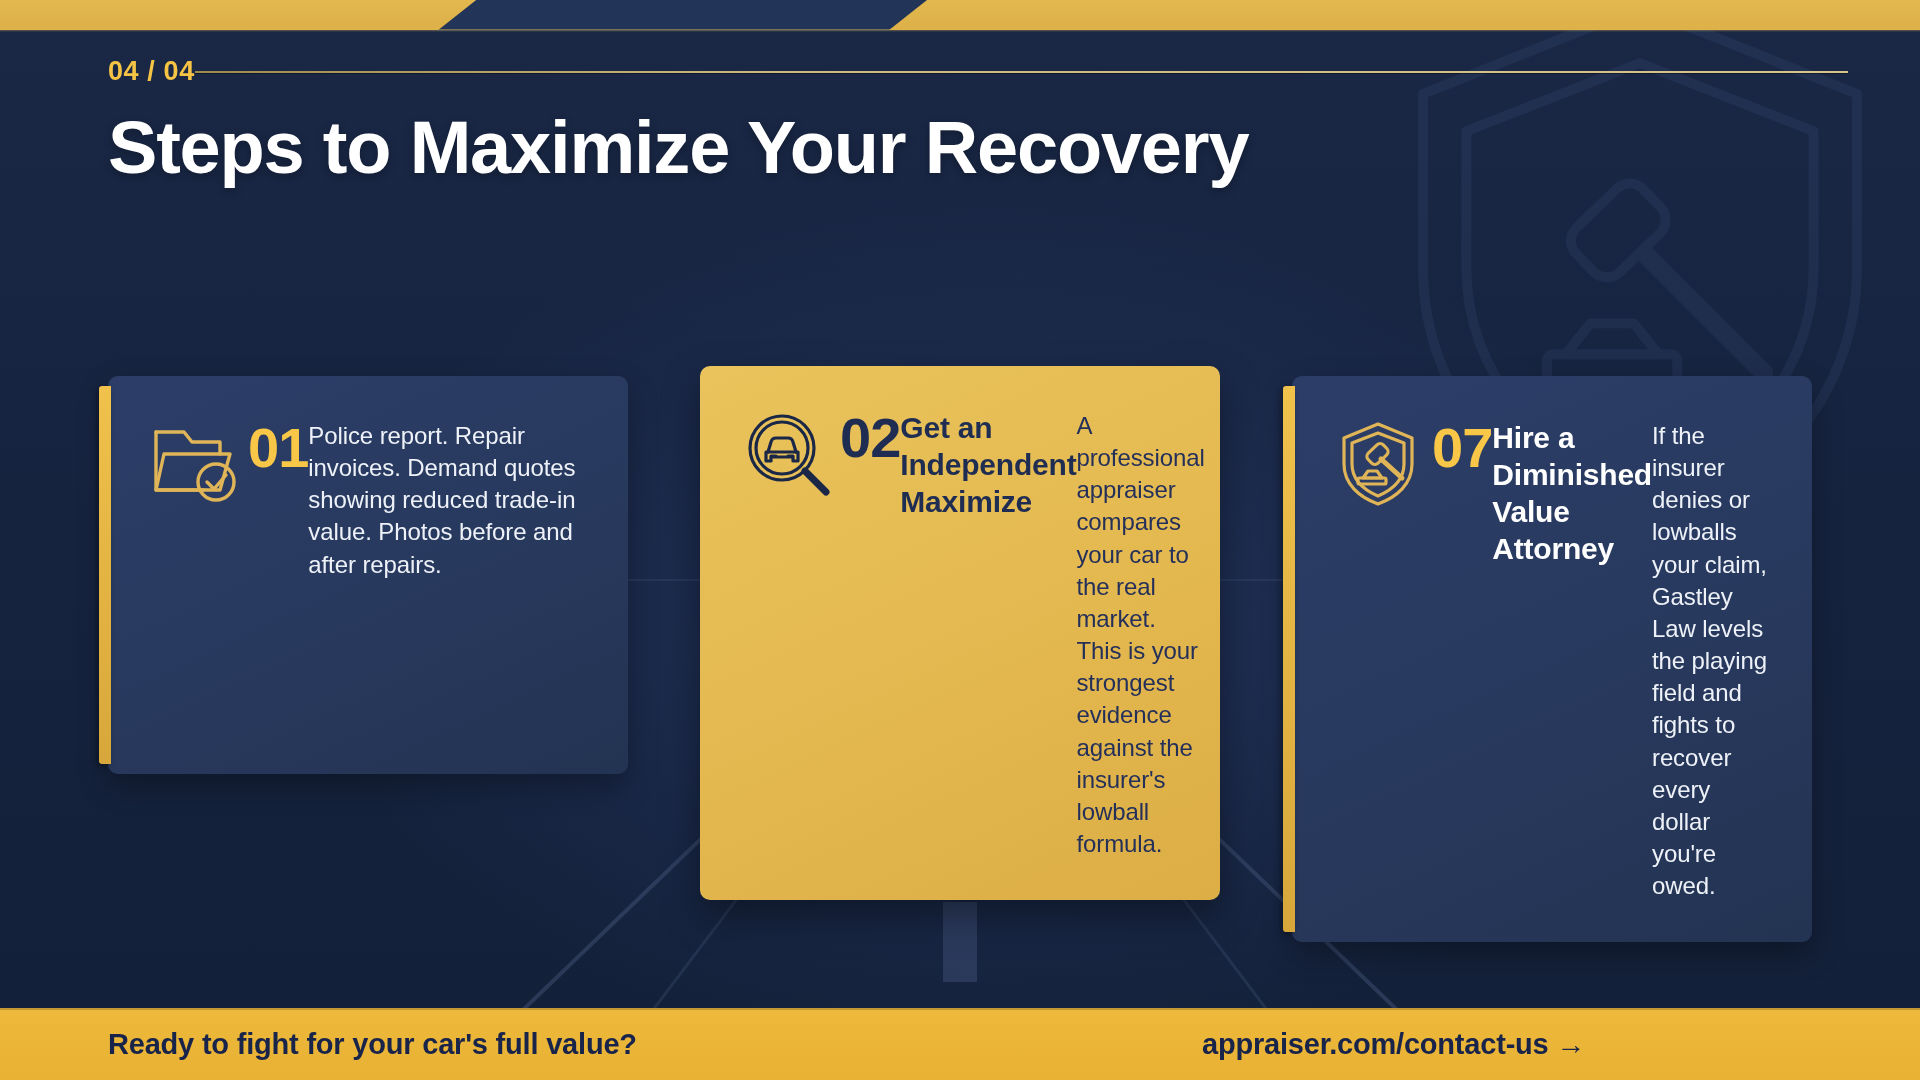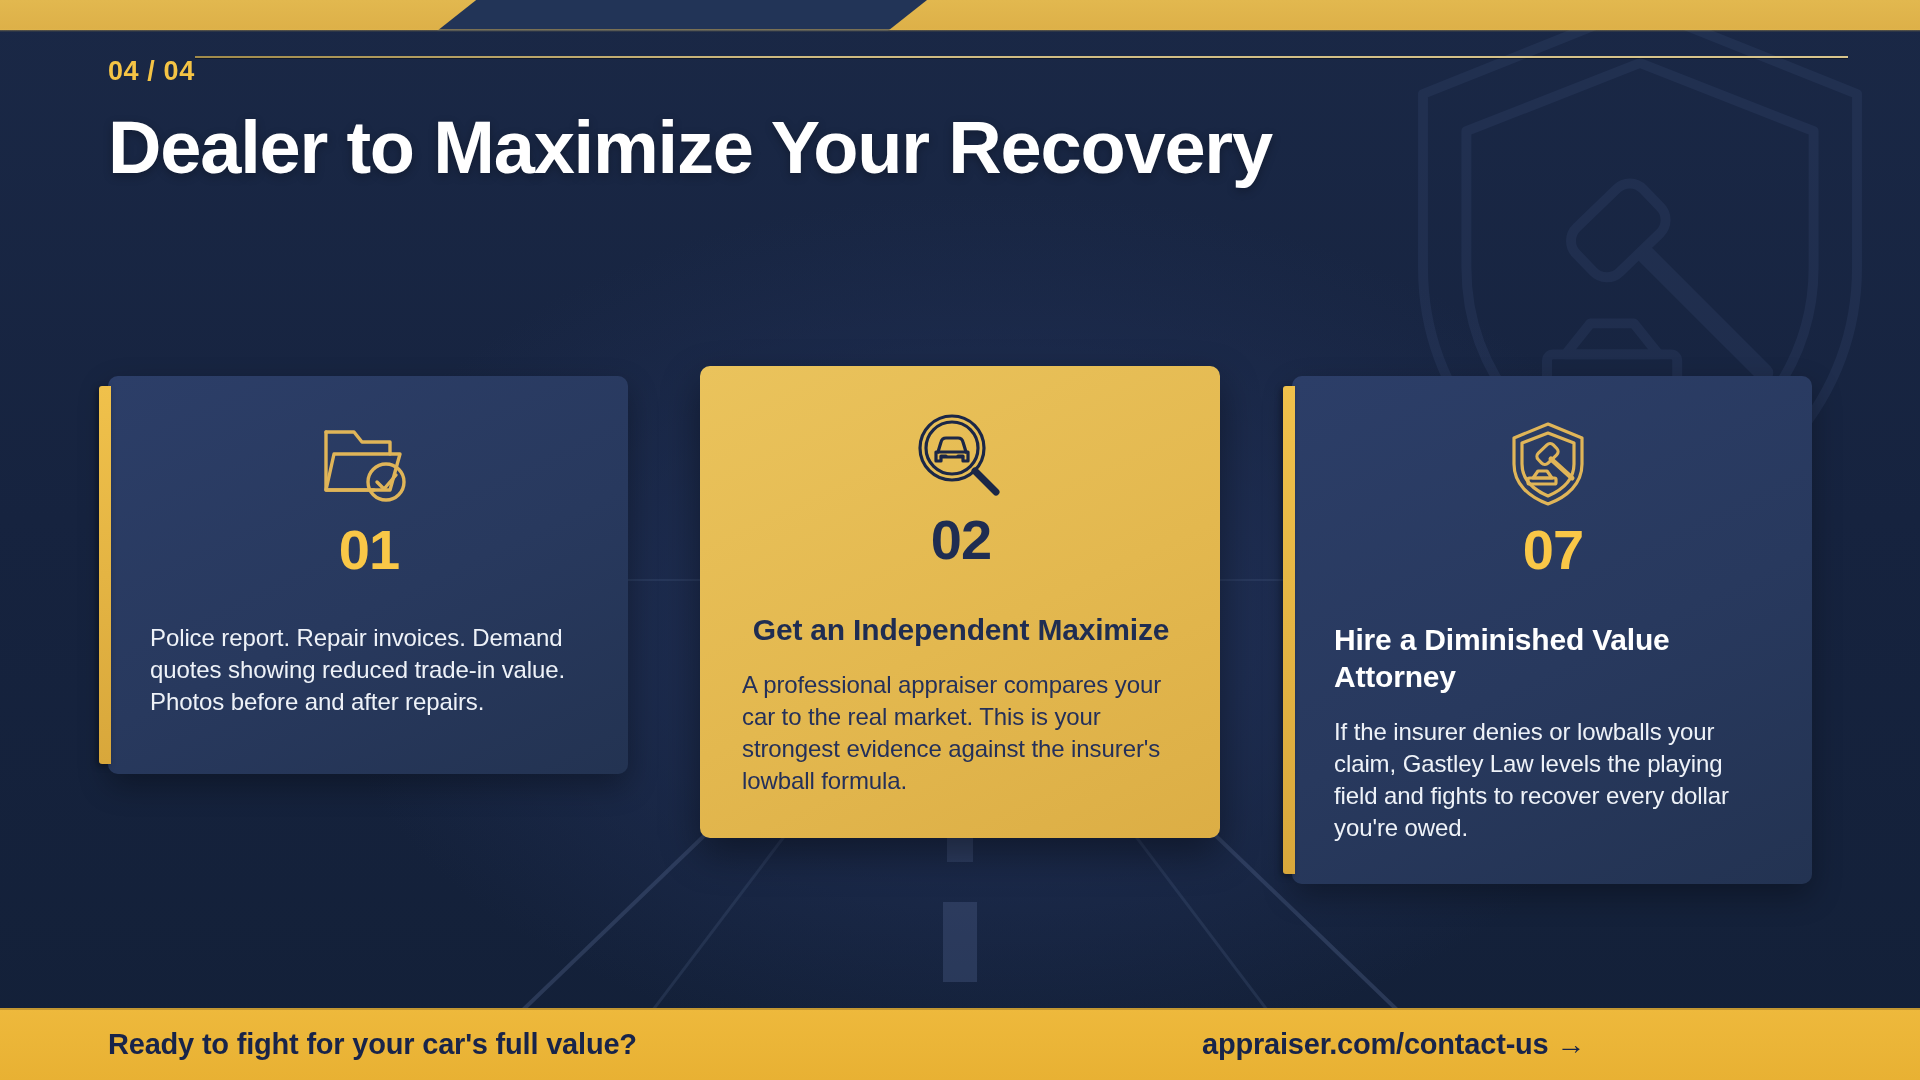--- a/index.html
+++ b/index.html
@@ -46,21 +46,21 @@
   }
   .top-band-edge {
     position:absolute; top:29px; left:0;
     width:1920px; height:3px;
     background:linear-gradient(180deg, rgba(226,184,79,.55), rgba(226,184,79,0));
   }
 
   
   .header { position:absolute; left:108px; top:56px; width:1740px; }
 
-  .counter-row { display:flex; }
+  .counter-row { display:flex; align-items:center; }
   .counter {
     color:#f5c445; font-size:27px; font-weight:bold;
     letter-spacing:.6px; white-space:nowrap;
   }
   .counter-rule {
     flex:1; height:2px;
     background:linear-gradient(90deg,#a08a4a 0%, #cdb97f 35%, #d8c58c 100%);
     box-shadow:0 1px 0 rgba(0,0,0,.35);
   }
 
@@ -90,21 +90,21 @@
     display:flex;
     gap:72px;
     align-items:flex-start;
   }
 
   .card {
     position:relative;
     width:520px;
     border-radius:10px;
     padding:44px 40px 40px 42px;
-    display:flex; flex-direction:column;align-items:center;
+    display:flex; 
   }
 
   .card .accent {
     position:absolute;
     left:-9px; top:10px; bottom:10px;
     width:12px;
     border-radius:3px 0 0 3px;
     background:linear-gradient(180deg,#f0c14b 0%, #d8a73b 100%);
     box-shadow:-2px 2px 6px rgba(0,0,0,.35);
   }
@@ -208,21 +208,21 @@
 
   <div class="top-band"></div>
   <div class="top-notch"></div>
   <div class="top-band-edge"></div>
 
   <div class="header">
     <div class="counter-row">
       <div class="counter">04 / 04</div>
       <div class="counter-rule"></div>
     </div>
-    <h1 class="page-title">Dealer to Maximize Your Recovery</h1>
+    <h1 class="page-title">Steps to Maximize Your Recovery</h1>
   </div>
 
   <div class="cards">
 
     <div class="card dark">
       <div class="accent"></div>
       <div class="card-icon">
         <svg width="98" height="86" viewBox="0 0 98 86">
           <g fill="none" stroke="#e0b558" stroke-width="3.4" stroke-linejoin="round" stroke-linecap="round">
             <path d="M6 12 H34 L42 22 H70 V34"></path>

